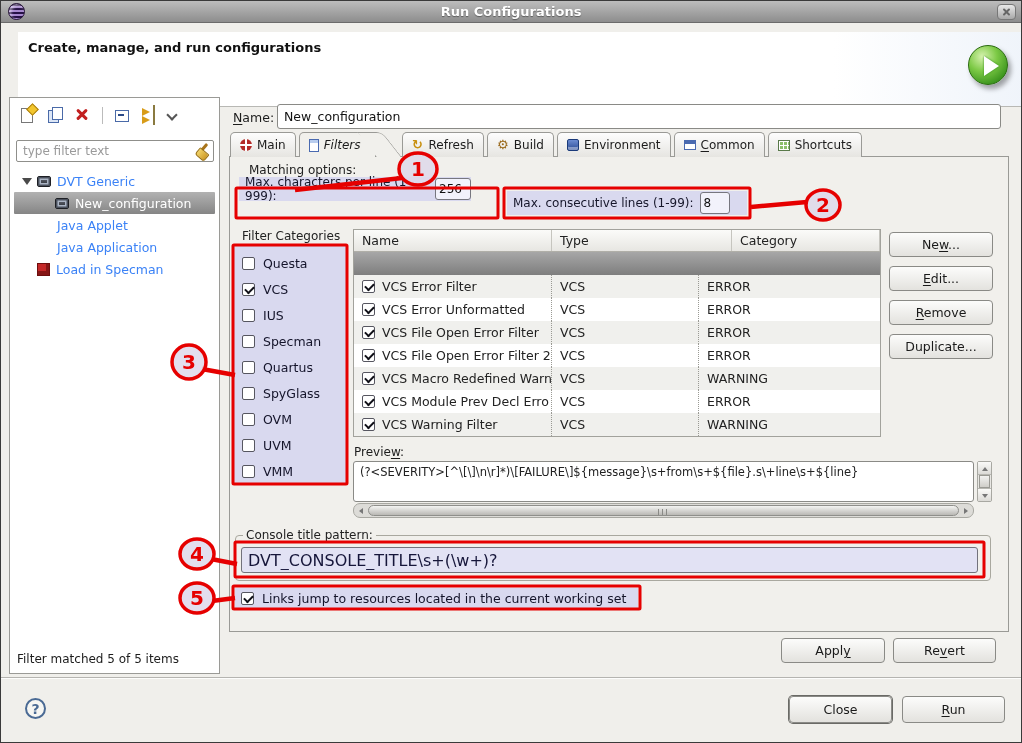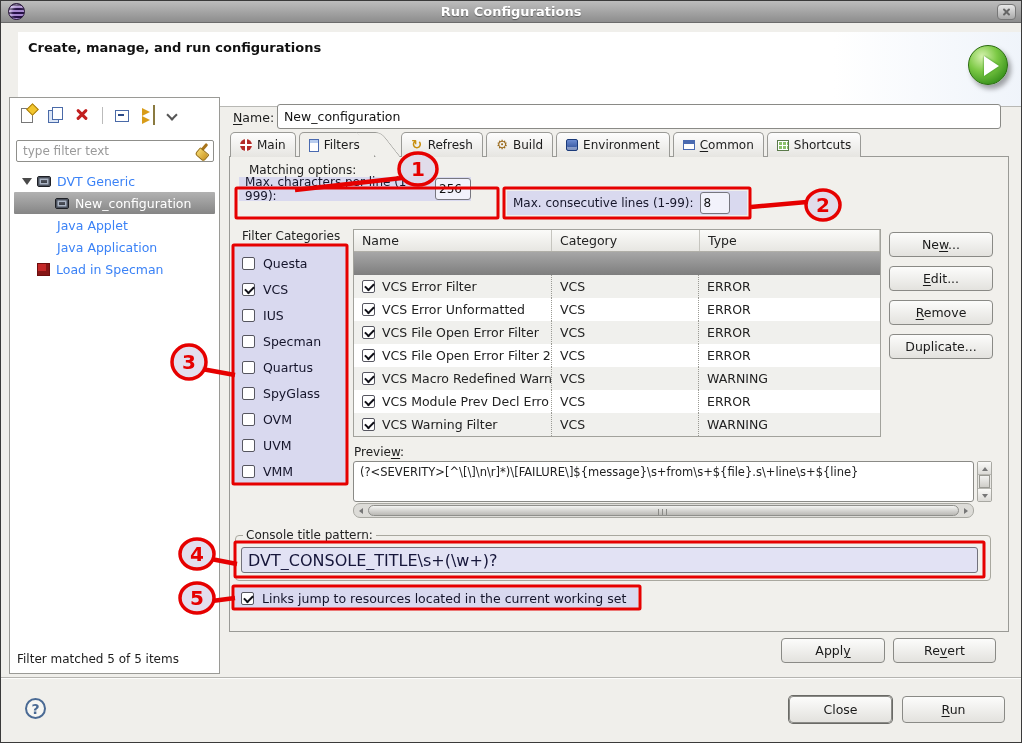--- a/index.html
+++ b/index.html
@@ -73,21 +73,21 @@
     box-shadow:inset -3px -4px 0 rgba(60,0,0,.45);}
   .panel-status{position:absolute;left:7px;bottom:7px;font-size:12px;color:#1c1c1c;}
   
   .name-label{position:absolute;left:232px;top:109px;font-size:12.5px;}
   .name-input{position:absolute;left:276px;top:103px;width:724px;height:25px;border:1px solid #8a8a86;
     border-radius:3px;padding:0 6px;font-family:inherit;font-size:12.5px;color:#111;background:#fff;}
   
   #tabs{position:absolute;left:229px;top:132px;height:24px;display:flex;align-items:flex-end;z-index:3;}
   .tab{display:flex;align-items:center;gap:5px;height:21px;padding:12px 9px;border:1px solid #9a9a96;border-bottom:none;
     border-radius:5px 5px 0 0;background:linear-gradient(#fdfdfd,#e6e5e1);margin-right:3px;white-space:nowrap;}
-  .tab.selected{height:24px;background:#f1f0ec;position:relative;z-index:4;padding-right:14px;margin-right:26px;}
+  .tab.selected{height:24px;background:#f1f0ec;position:relative;z-index:4;padding-right:14px;margin-right:26px;font-style:italic;}
   .tab.selected::after{content:"";position:absolute;right:-17px;bottom:0;width:24px;height:100%;
     background:#f1f0ec;border-right:1px solid #9a9a96;border-top:1px solid #9a9a96;transform:skewX(38deg);border-radius:0 6px 0 0;}
   .tabicon{width:12px;height:12px;flex:none;display:inline-flex;align-items:center;justify-content:center;}
   .ti-main{border-radius:50%;background:
      linear-gradient(transparent 5px,#fff 5px 7px,transparent 7px),
      linear-gradient(90deg,transparent 5px,#fff 5px 7px,transparent 7px),#b42a28;}
   .ti-filters{width:10px;height:13px;background:#fff;border:1px solid #4a6ab0;box-shadow:inset 0 3px 0 #b9cdee;}
   .ti-refresh::before{content:"↻";color:#c89010;font-weight:bold;font-size:13px;line-height:12px;}
   .ti-build::before{content:"⚙";color:#9a6a1c;font-size:13px;line-height:12px;}
   .ti-environment{background:linear-gradient(#6c8cd2,#2a4a94);border:1px solid #1a3a7a;border-radius:2px;
@@ -316,22 +316,22 @@
       </div>
       <div class="cat-row">
         <span class="cb"></span>
         <span class="cat-label">VMM</span>
       </div>
     </div>
 
   <div id="ftable">
       <div class="thead">
         <div class="th col0">Name</div>
+        <div class="th col2">Type</div>
         <div class="th col1">Category</div>
-        <div class="th col2">Type</div>
       </div>
       <div class="tbody">
         <div class="tr sel">
           <div class="td col0">
             <span class="cb checked"></span>
             <span class="cell-text">Trace3</span>
           </div>
           <div class="td col2">NOTE</div>
           <div class="td col1">User defined</div>
         </div>

